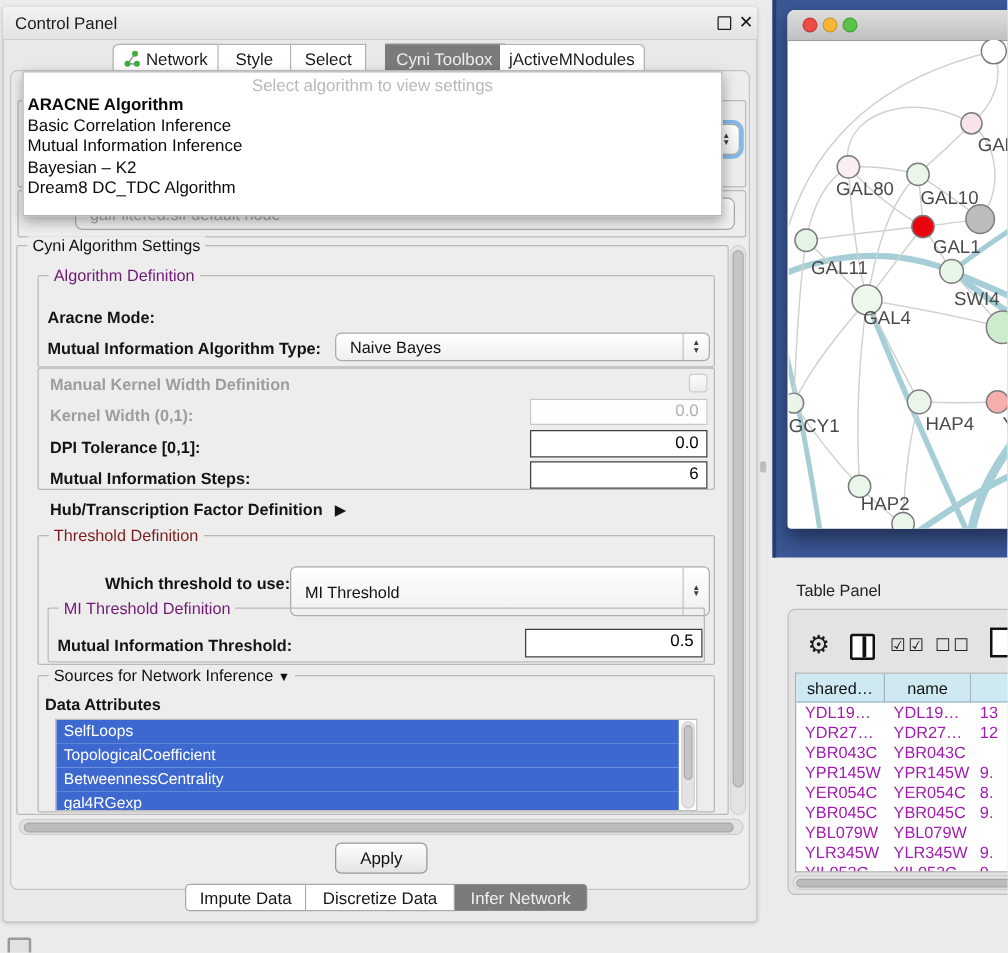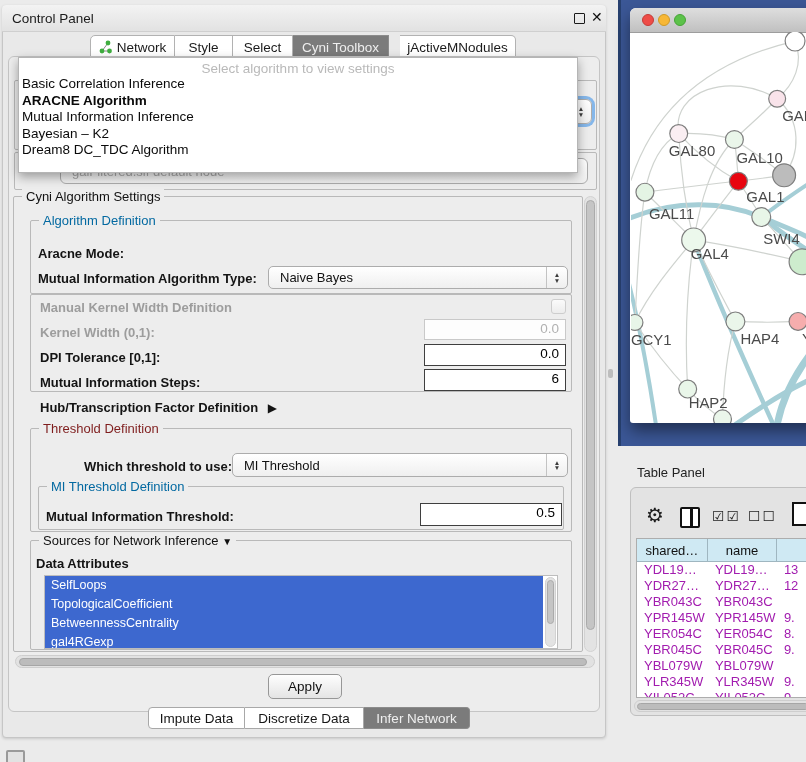--- a/index.html
+++ b/index.html
@@ -19,21 +19,21 @@
   .tab.first{border-left:1px solid #b2b2b2;border-radius:5px 0 0 0;}
   .tab.last{border-radius:0 5px 0 0;}
   .tab.active{background:#7b7b7b;color:#efefef;border-color:#8c8c8c;}
   .tab .nico{margin-right:5px;}
   
   .cp-main{position:absolute;left:8px;top:56px;width:592px;height:656px;background:#ededed;
     border:1px solid #c5c5c5;border-radius:6px;box-sizing:border-box;}
   
   .group{position:absolute;border:1px solid #b9b9b9;border-radius:2px;box-sizing:border-box;}
   .glabel{position:absolute;top:-8px;left:8px;background:#ededed;padding:0 4px;font-size:13px;color:#111;white-space:nowrap;}
-  .glabel.blue{color:#0369a1;}
+  .glabel.blue{color:#701a75;}
   .glabel.green{color:#7f1d1d;}
   .lbl{position:absolute;font-size:13px;font-weight:bold;color:#141414;white-space:nowrap;}
   .lbl.dis{color:#9d9d9d;}
   .combo{position:absolute;background:linear-gradient(#ffffff,#efefef);border:1px solid #acacac;border-radius:5px;
     box-sizing:border-box;display:flex;align-items:center;padding-left:11px;font-size:13px;color:#111;}
   .combo .stepper{position:absolute;right:0;top:0;bottom:0;width:20px;border-left:1px solid #c3c3c3;
     display:flex;flex-direction:column;align-items:center;justify-content:center;color:#3c3c3c;font-size:6.5px;line-height:5.5px;}
   .field{position:absolute;background:#fff;border:1.5px solid #3f3f3f;box-sizing:border-box;
     font-size:13.5px;color:#000;text-align:right;padding:1px 6px 0 0;}
   .field.dis{border:1px solid #c9c9c9;color:#b1b1b1;background:#fdfdfd;}
@@ -113,21 +113,21 @@
           <circle cx="10.5" cy="11" r="2.4" fill="#3fae3f"></circle>
         </svg>
         <span>Network</span>
       </div>
       <div class="tab" style="left: 175px; width: 58px;">
         <span>Style</span>
       </div>
       <div class="tab" style="left: 233px; width: 60px;">
         <span>Select</span>
       </div>
-      <div class="tab active" style="left: 293px; width: 96px;">
+      <div class="tab active" style="left: 308px; width: 96px;">
         <span>Cyni Toolbox</span>
       </div>
       <div class="tab last" style="left: 400px; width: 116px;">
         <span>jActiveMNodules</span>
       </div>
     </div>
 
   <div class="cp-main"></div>
 
   <div class="group" style="left:14px;top:80px;width:583px;height:70px;"></div>
@@ -138,22 +138,22 @@
       </span>
   </div>
   <div class="group" style="left:14px;top:152px;width:583px;height:38px;"></div>
   <div class="combo" style="left:60px;top:158px;width:528px;height:26px;border-radius:6px;color:#a9a9a9;">
     <span>galFiltered.sif default node</span>
   </div>
 
   <div class="popup">
     <div class="ph">Select algorithm to view settings</div>
     <div id="algo-options">
+        <div class="algo-option" style="font-weight: bold;">ARACNE Algorithm</div>
         <div class="algo-option">Basic Correlation Inference</div>
-        <div class="algo-option" style="font-weight: bold;">ARACNE Algorithm</div>
         <div class="algo-option">Mutual Information Inference</div>
         <div class="algo-option">Bayesian – K2</div>
         <div class="algo-option">Dream8 DC_TDC Algorithm</div>
       </div>
   </div>
 
   <div class="group" style="left:13px;top:196px;width:570px;height:456px;">
     <span class="glabel">Cyni Algorithm Settings</span>
   </div>
   <div class="vsb-track" style="left:584px;top:196px;width:13px;height:456px;">
@@ -185,21 +185,21 @@
 
   <div class="lbl" style="left:40px;top:400px;font-weight:bold;">
     <span>Hub/Transcription Factor Definition</span>
     <span style="font-size:12px;margin-left:6px;">▶</span>
   </div>
 
   <div class="group" style="left:30px;top:428px;width:542px;height:104px;">
     <span class="glabel green">Threshold Definition</span>
   </div>
   <div class="lbl" style="left:84px;top:459px;">Which threshold to use:</div>
-  <div class="combo" style="left:232px;top:453px;width:336px;height:24px;">
+  <div class="combo" style="left:232px;top:453px;width:336px;height:40px;">
     <span>MI Threshold</span>
     <span class="stepper">
         <span>▲</span>
         <span>▼</span>
       </span>
   </div>
   <div class="group" style="left:38px;top:486px;width:526px;height:44px;">
     <span class="glabel blue">MI Threshold Definition</span>
   </div>
   <div class="lbl" style="left:46px;top:509px;">Mutual Information Threshold:</div>

